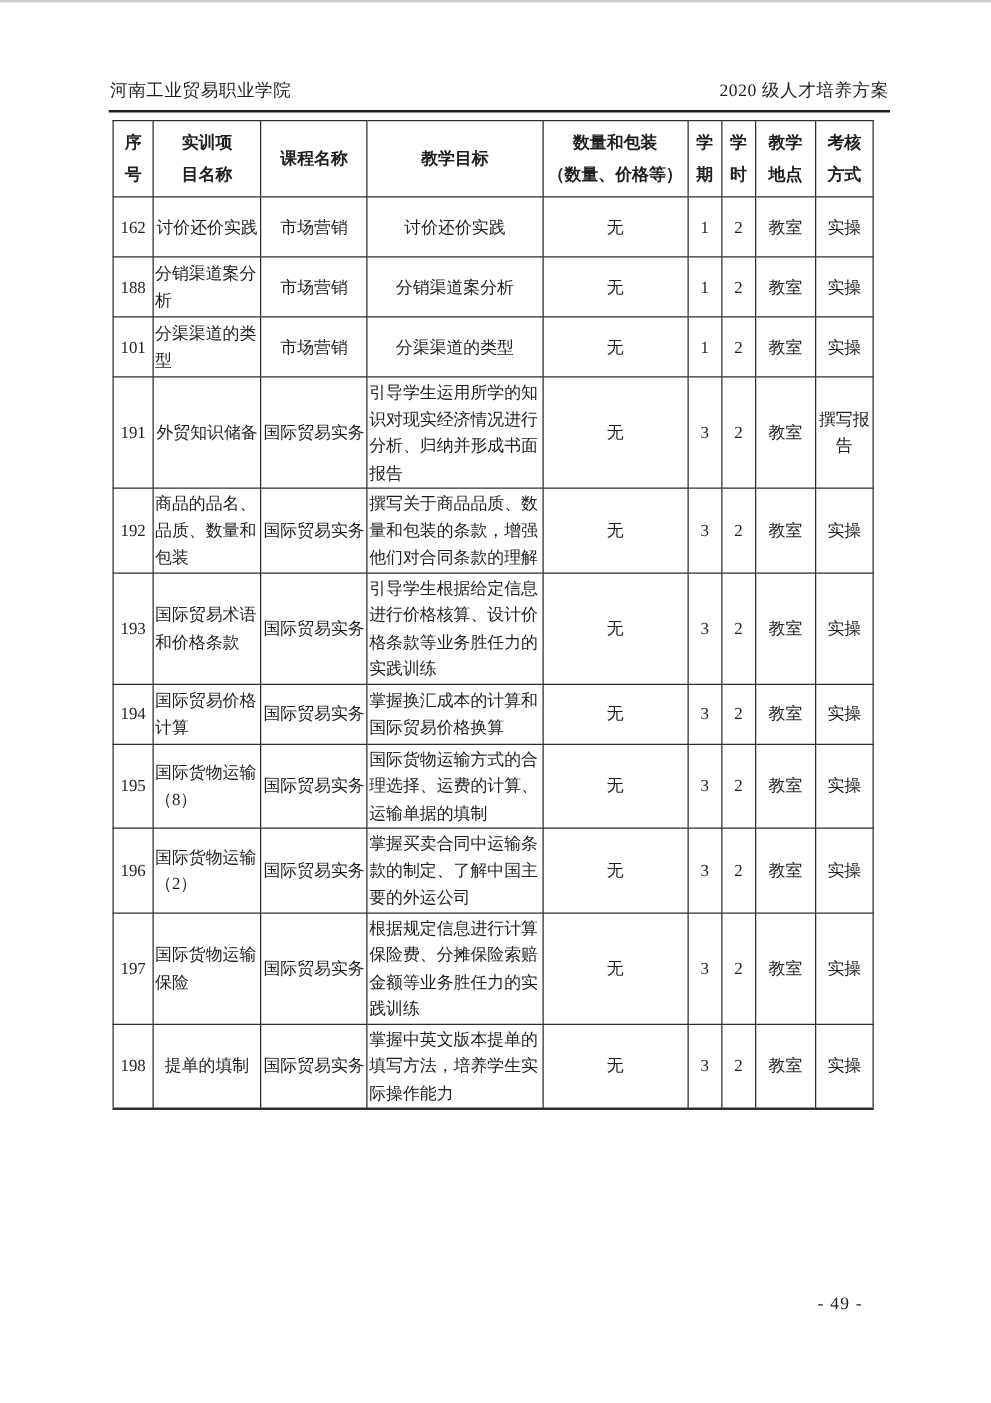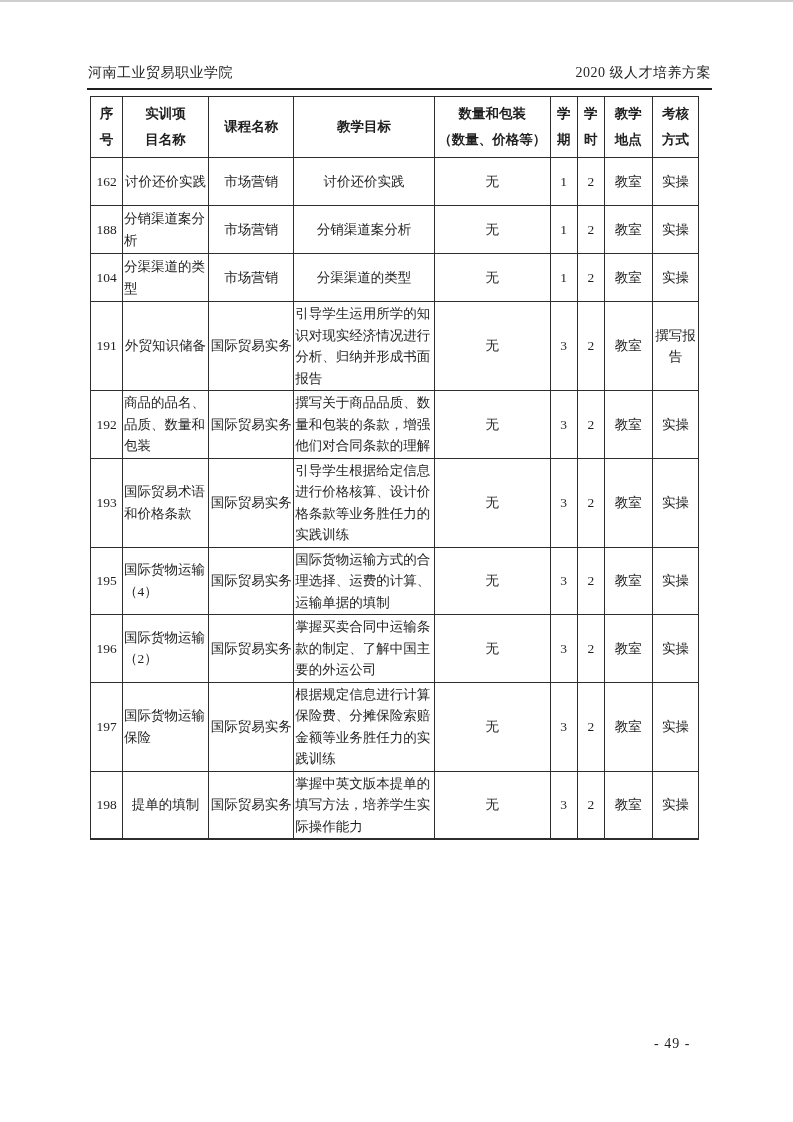--- a/index.html
+++ b/index.html
@@ -127,21 +127,21 @@
           <td class="col-project ta-left">分销渠道案分析</td>
           <td class="col-course">市场营销</td>
           <td class="col-goal">分销渠道案分析</td>
           <td class="col-materials">无</td>
           <td class="col-semester">1</td>
           <td class="col-hours">2</td>
           <td class="col-location">教室</td>
           <td class="col-assessment">实操</td>
         </tr>
         <tr>
-          <td class="col-seq">104</td>
+          <td class="col-seq">101</td>
           <td class="col-project ta-left">分渠渠道的类型</td>
           <td class="col-course">市场营销</td>
           <td class="col-goal">分渠渠道的类型</td>
           <td class="col-materials">无</td>
           <td class="col-semester">1</td>
           <td class="col-hours">2</td>
           <td class="col-location">教室</td>
           <td class="col-assessment">实操</td>
         </tr>
         <tr>
@@ -171,22 +171,33 @@
           <td class="col-project ta-left">国际贸易术语和价格条款</td>
           <td class="col-course">国际贸易实务</td>
           <td class="col-goal ta-left">引导学生根据给定信息进行价格核算、设计价格条款等业务胜任力的实践训练</td>
           <td class="col-materials">无</td>
           <td class="col-semester">3</td>
           <td class="col-hours">2</td>
           <td class="col-location">教室</td>
           <td class="col-assessment">实操</td>
         </tr>
         <tr>
+          <td class="col-seq">194</td>
+          <td class="col-project ta-left">国际贸易价格计算</td>
+          <td class="col-course">国际贸易实务</td>
+          <td class="col-goal ta-left">掌握换汇成本的计算和国际贸易价格换算</td>
+          <td class="col-materials">无</td>
+          <td class="col-semester">3</td>
+          <td class="col-hours">2</td>
+          <td class="col-location">教室</td>
+          <td class="col-assessment">实操</td>
+        </tr>
+        <tr>
           <td class="col-seq">195</td>
-          <td class="col-project ta-left">国际货物运输（4）</td>
+          <td class="col-project ta-left">国际货物运输（8）</td>
           <td class="col-course">国际贸易实务</td>
           <td class="col-goal ta-left">国际货物运输方式的合理选择、运费的计算、运输单据的填制</td>
           <td class="col-materials">无</td>
           <td class="col-semester">3</td>
           <td class="col-hours">2</td>
           <td class="col-location">教室</td>
           <td class="col-assessment">实操</td>
         </tr>
         <tr>
           <td class="col-seq">196</td>

